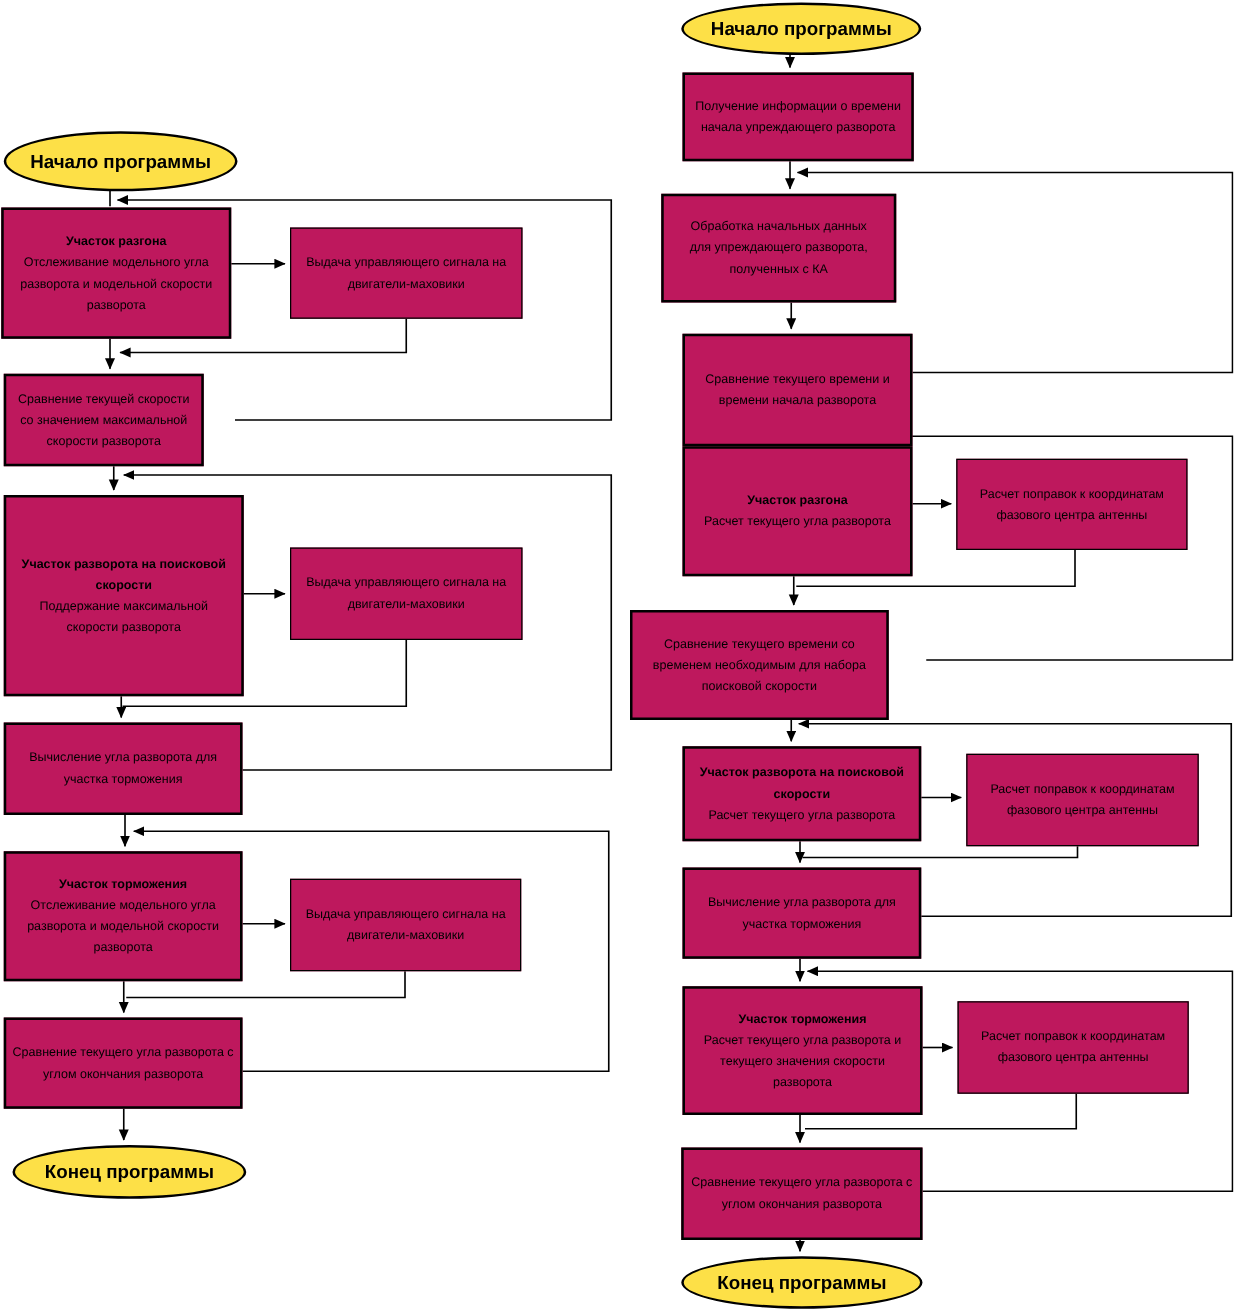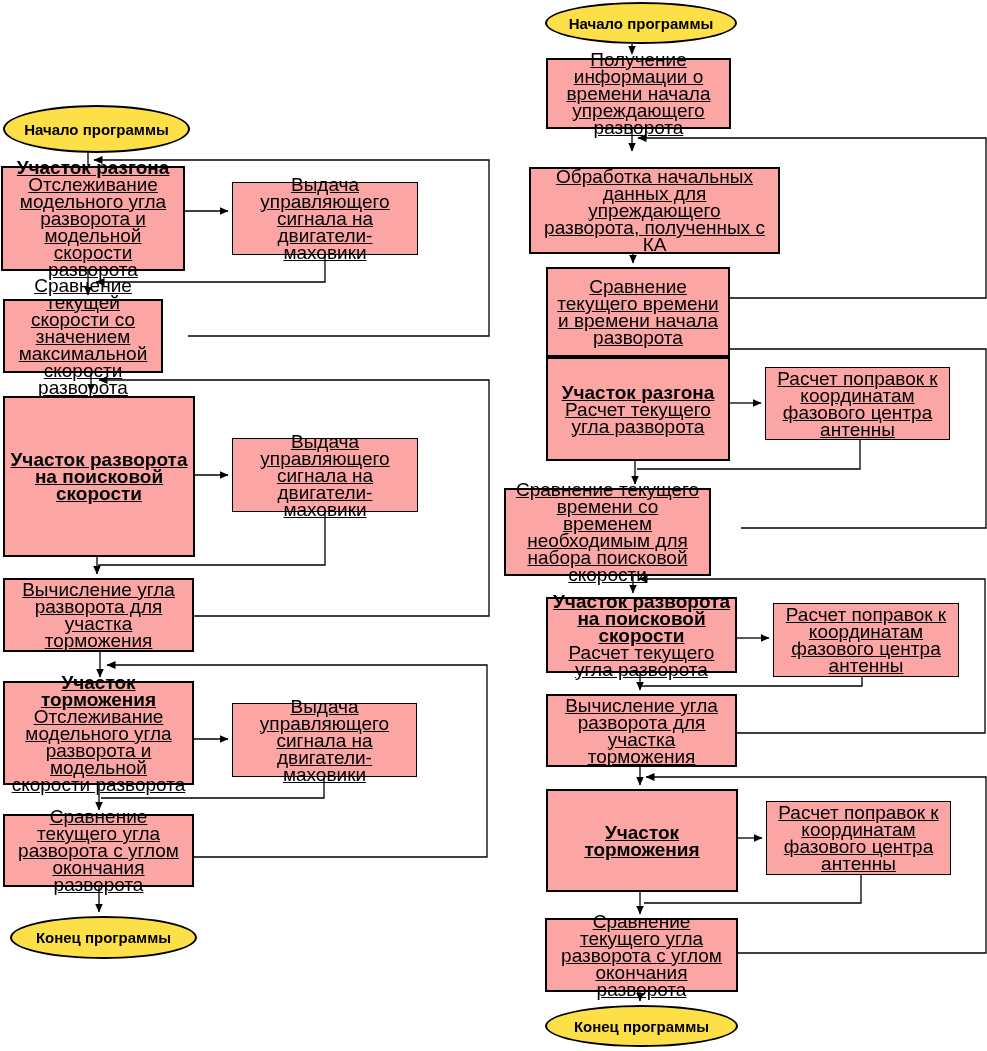--- a/index.html
+++ b/index.html
@@ -9,27 +9,26 @@
     background:#ffffff;
     font-family:"Liberation Sans","DejaVu Sans",sans-serif;
     color:#000;
     overflow:hidden;
   }
   #wires{position:absolute;left:0;top:0;z-index:1;}
   .node{
     position:absolute;z-index:2;
     box-sizing:border-box;
     border:2px solid #000;
-    background:#fca5a5;
+    background:#be185d;
     display:flex;flex-direction:column;
     justify-content:center;align-items:center;
     text-align:center;
-    font-size:19px;line-height:17px;
+    font-size:10px;line-height:17px;
     padding:2px 5px;
-    text-decoration:underline;
   }
   .node.thin{border-width:1.5px;}
   .node .t{font-weight:bold;}
   .ellipse{
     position:absolute;z-index:2;
     box-sizing:border-box;
     border:2px solid #000;border-radius:50%;
     background:#fde047;
     display:flex;justify-content:center;align-items:center;
     text-align:center;
@@ -104,20 +103,21 @@
     <div class="node thin" style="left:232px;top:182px;width:186px;height:73px">
       <div>Выдача управляющего сигнала на двигатели-маховики</div>
     </div>
 
     <div class="node" style="left:3px;top:299px;width:160px;height:74px">
       <div>Сравнение текущей скорости со значением максимальной скорости разворота</div>
     </div>
 
     <div class="node" style="left:3px;top:396px;width:192px;height:161px">
       <div class="t">Участок разворота на поисковой скорости</div>
+      <div>Поддержание максимальной скорости разворота</div>
     </div>
 
     <div class="node thin" style="left:232px;top:438px;width:186px;height:74px">
       <div>Выдача управляющего сигнала на двигатели-маховики</div>
     </div>
 
     <div class="node" style="left:3px;top:578px;width:191px;height:74px">
       <div>Вычисление угла разворота для участка торможения</div>
     </div>
 
@@ -142,21 +142,21 @@
   <div>
 
     <div class="ellipse" style="left:545px;top:2px;width:192px;height:42px">
       <span>Начало программы</span>
     </div>
 
     <div class="node" style="left:546px;top:58px;width:185px;height:71px">
       <div>Получение информации о времени начала упреждающего разворота</div>
     </div>
 
-    <div class="node wide" style="left:529px;top:167px;width:251px;height:87px">
+    <div class="node wide" style="left:529px;top:155px;width:188px;height:87px">
       <div>Обработка начальных данных для упреждающего разворота, полученных с КА</div>
     </div>
 
     <div class="node" style="left:546px;top:267px;width:184px;height:90px">
       <div>Сравнение текущего времени и времени начала разворота</div>
     </div>
 
     <div class="node" style="left:546px;top:357px;width:184px;height:104px">
       <div class="t">Участок разгона</div>
       <div>Расчет текущего угла разворота</div>
@@ -178,20 +178,21 @@
     <div class="node thin" style="left:773px;top:603px;width:186px;height:74px">
       <div>Расчет поправок к координатам фазового центра антенны</div>
     </div>
 
     <div class="node" style="left:546px;top:694px;width:191px;height:73px">
       <div>Вычисление угла разворота для участка торможения</div>
     </div>
 
     <div class="node" style="left:546px;top:789px;width:192px;height:103px">
       <div class="t">Участок торможения</div>
+      <div>Расчет текущего угла разворота и текущего значения скорости разворота</div>
     </div>
 
     <div class="node thin" style="left:766px;top:801px;width:185px;height:74px">
       <div>Расчет поправок к координатам фазового центра антенны</div>
     </div>
 
     <div class="node" style="left:545px;top:918px;width:193px;height:74px">
       <div>Сравнение текущего угла разворота с углом окончания разворота</div>
     </div>
 

